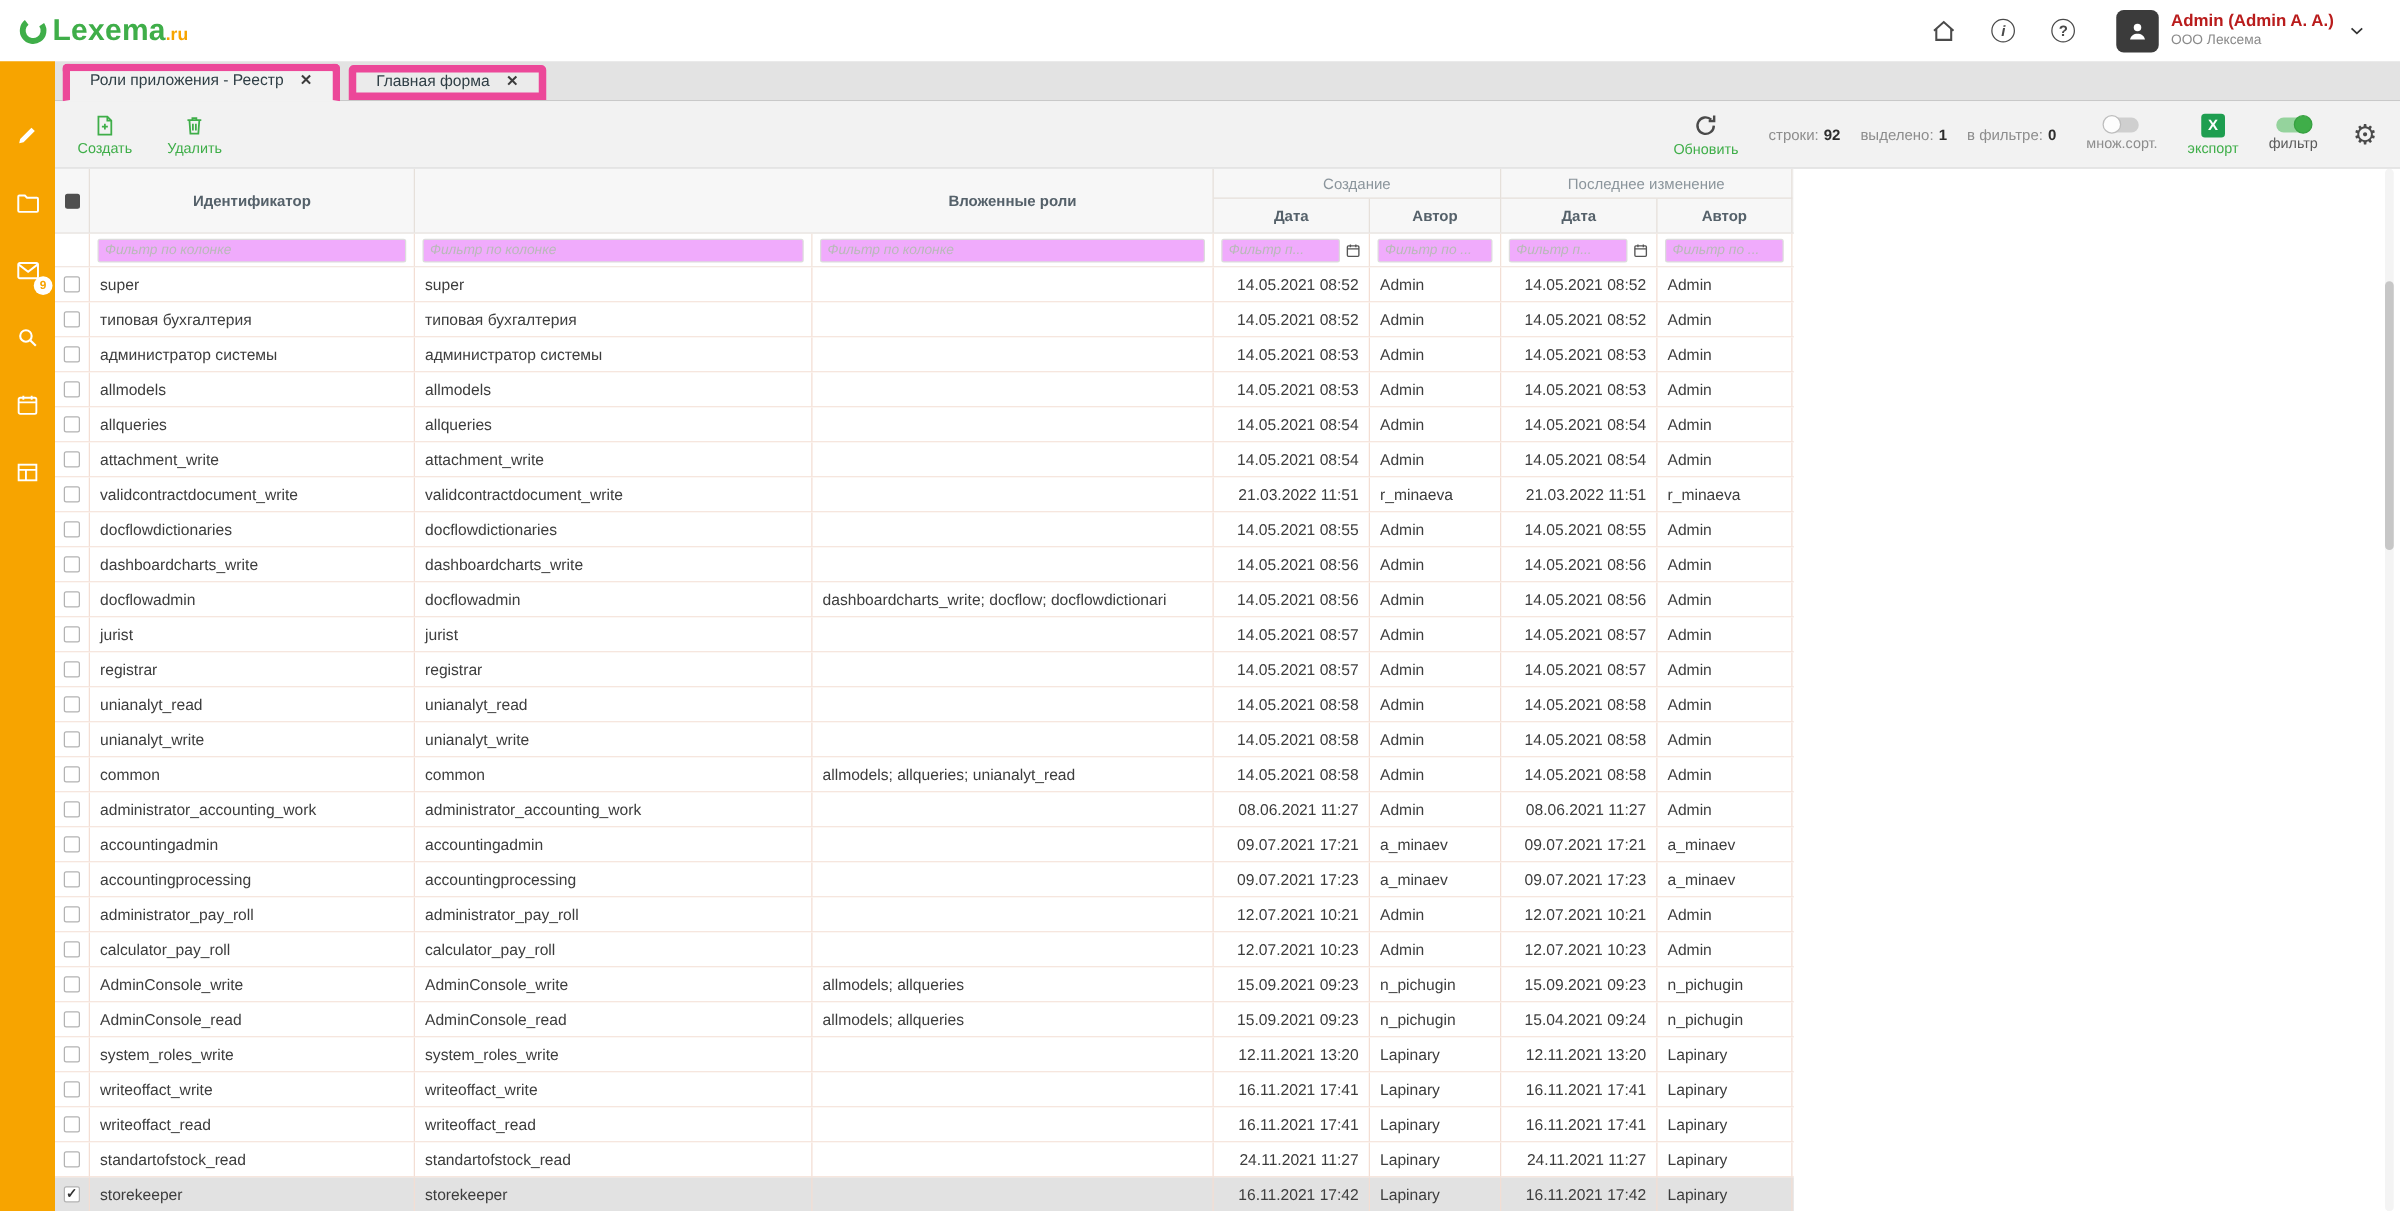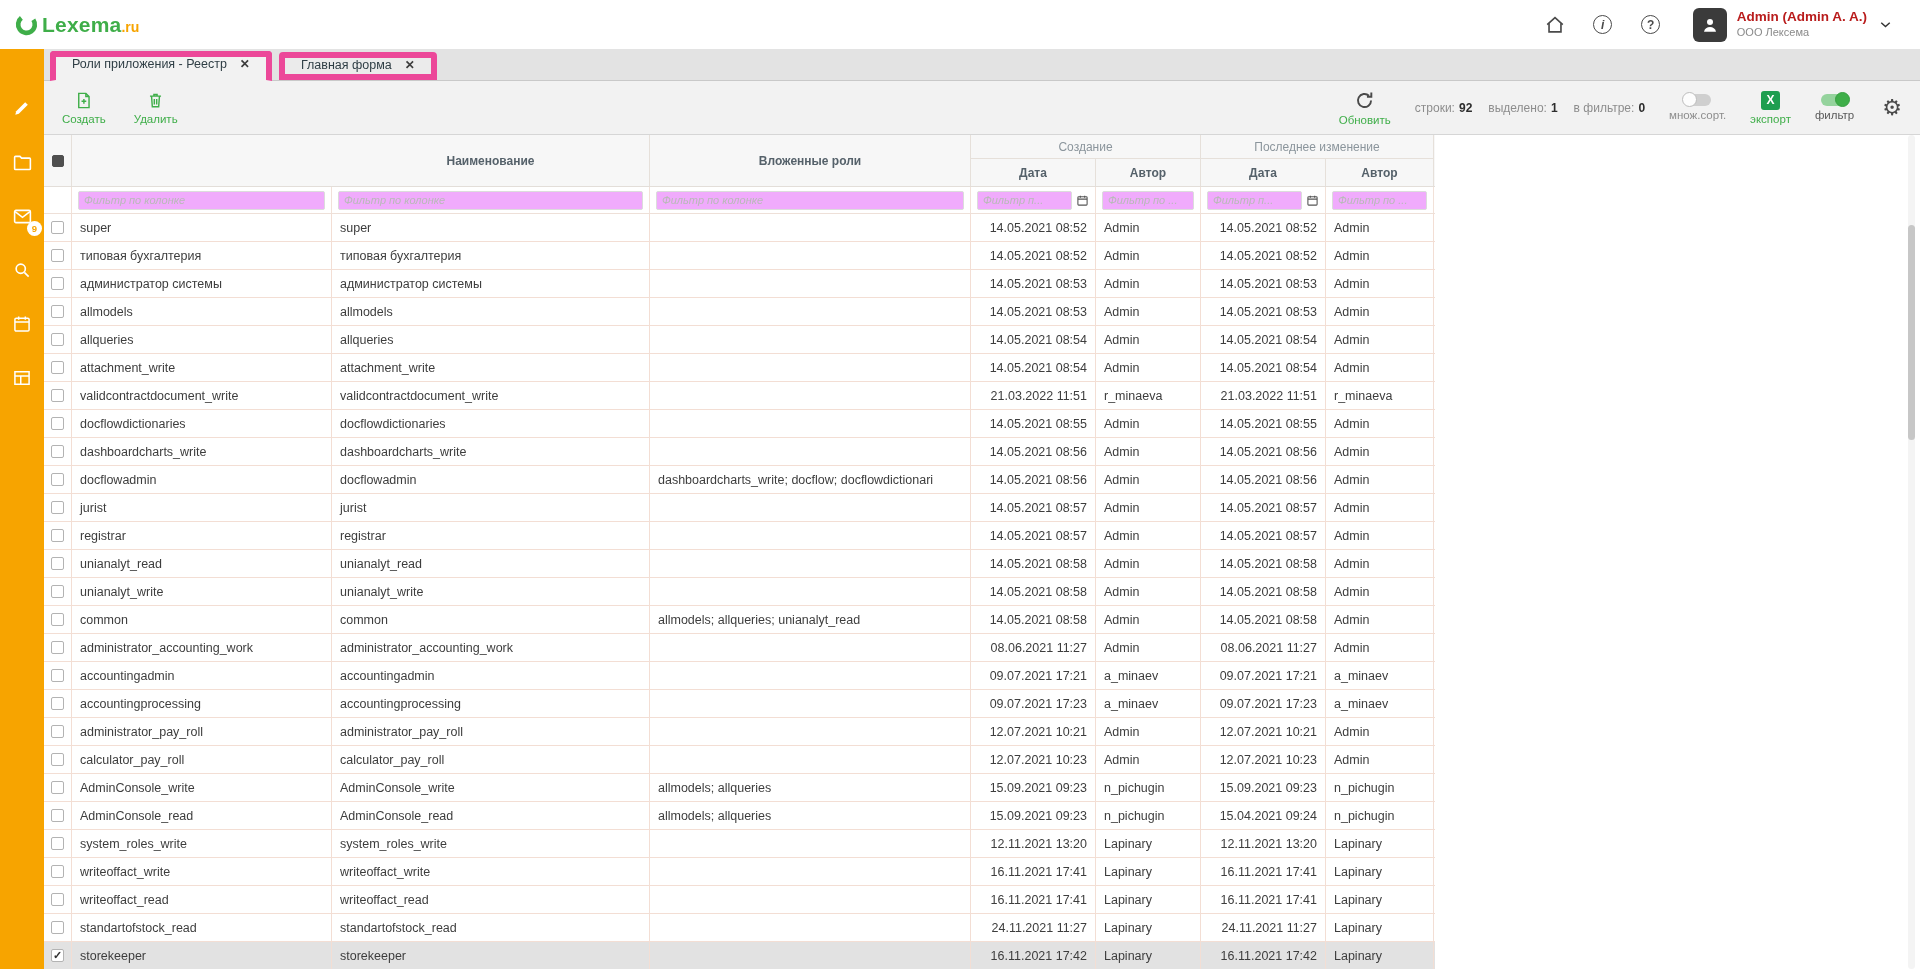--- a/index.html
+++ b/index.html
@@ -4,21 +4,21 @@
 <style>
   * { margin:0; padding:0; box-sizing:border-box; }
   html,body { background:#fff; }
   body { font-family:"Liberation Sans", sans-serif; }
   .app { position:relative; width:1920px; height:969px; background:#fff; overflow:hidden; }
 
   
   .topbar { position:absolute; top:0; left:0; right:0; height:49px; background:#fff;
             display:flex; align-items:center; justify-content:space-between; padding:0 26px 0 14px; }
   .logo { display:flex; align-items:center; gap:3px; }
-  .logo-name { font-size:21px; font-weight:bold; color:#3fae49; letter-spacing:.2px; }
+  .logo-name { font-size:24px; font-weight:bold; color:#3fae49; letter-spacing:.2px; }
   .logo-tld  { font-size:14px; font-weight:bold; color:#f7a400; }
   .topbar-right { display:flex; align-items:center; gap:24px; }
   .tb-icon { width:24px; height:24px; display:flex; align-items:center; justify-content:center; cursor:pointer; }
   .circle-icon { width:19px; height:19px; border:1.7px solid #4a4a4a; border-radius:50%;
                  display:flex; align-items:center; justify-content:center;
                  font-size:12px; font-weight:bold; color:#4a4a4a; font-style:italic; }
   .circle-icon.q { font-style:normal; }
   .user-menu { display:flex; align-items:center; gap:10px; cursor:pointer; margin-left:6px; }
   .avatar { width:34px; height:34px; background:#3b3b3b; border-radius:6px;
             display:flex; align-items:center; justify-content:center; }
@@ -268,21 +268,21 @@
       </div>
     </div>
 
     <div class="grid-wrap">
       <div class="table">
 
         <div class="thead">
           <div class="th span2" style="grid-column:1;">
             <span class="cb-all"></span>
           </div>
-          <div class="th span2" style="grid-column:3;">Наименование</div>
+          <div class="th span2" style="grid-column:2;">Идентификатор</div>
           <div class="th span2" style="grid-column:4;">Вложенные роли</div>
           <div class="th group" style="grid-column:5 / 7;">Создание</div>
           <div class="th group" style="grid-column:7 / 9;">Последнее изменение</div>
           <div class="th sub" style="grid-column:5;">Дата</div>
           <div class="th sub" style="grid-column:6;">Автор</div>
           <div class="th sub" style="grid-column:7;">Дата</div>
           <div class="th sub" style="grid-column:8;">Автор</div>
         </div>
 
         <div class="filter-row">

